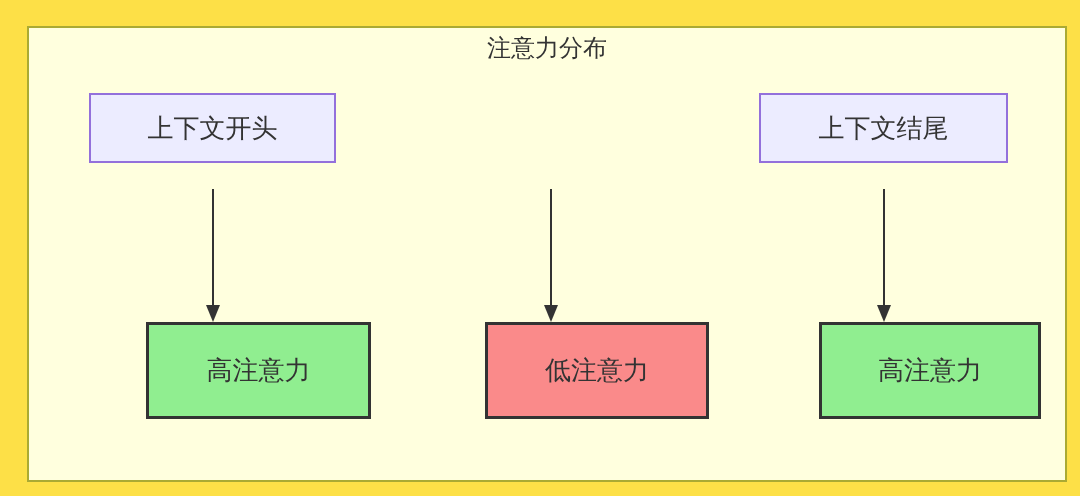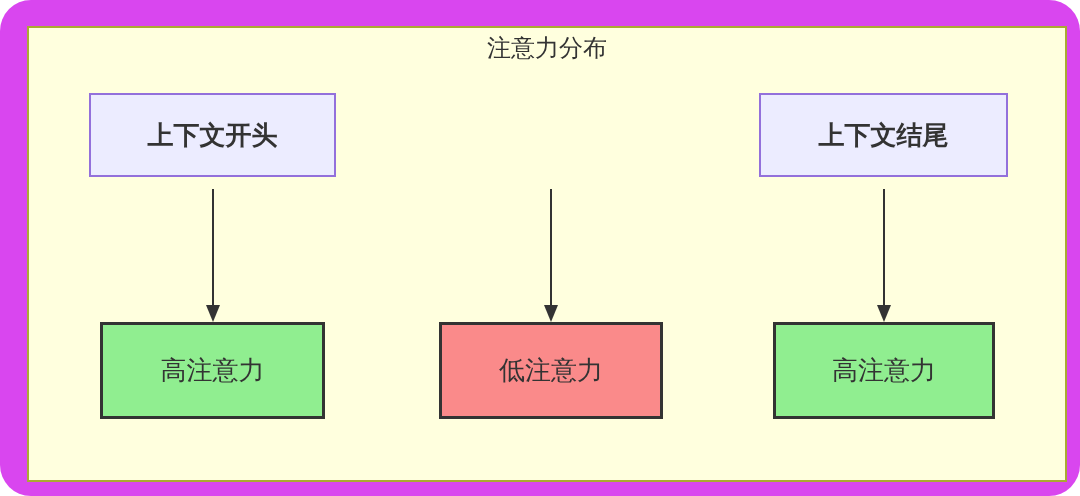--- a/index.html
+++ b/index.html
@@ -15,23 +15,22 @@
   }
   html,body{margin:0;padding:0;background:#ffffff;}
   body{
     font-family:"Liberation Sans","DejaVu Sans",sans-serif;
     color:var(--text);
   }
   .canvas{
     position:relative;
     width:1080px;
     height:496px;
-    background:#d946ef;
+    background:#fde047;
     overflow:hidden;
-    border-radius:31px;
   }
   .container{
     position:absolute;
     left:27px;
     top:26px;
     width:1040px;
     height:456px;
     background:var(--container-bg);
     border:2px solid var(--container-border);
     box-sizing:border-box;
@@ -51,29 +50,29 @@
     display:flex;
     align-items:center;
     justify-content:center;
     box-sizing:border-box;
     font-size:26px;
     color:var(--text);
     text-align:center;
   }
   .source{
     top:65px;
-    height:84px;
+    height:70px;
     background:var(--source-fill);
     border:2px solid var(--source-border);
-    font-weight:bold;
   }
   .result{
     top:294px;
     height:97px;
     border:3px solid var(--result-border);
+    margin-left:46px;
   }
   .arrow{
     position:absolute;
     top:161px;
   }
   .arrow line{
     stroke:var(--arrow);
     stroke-width:2;
   }
   .arrow polygon{

